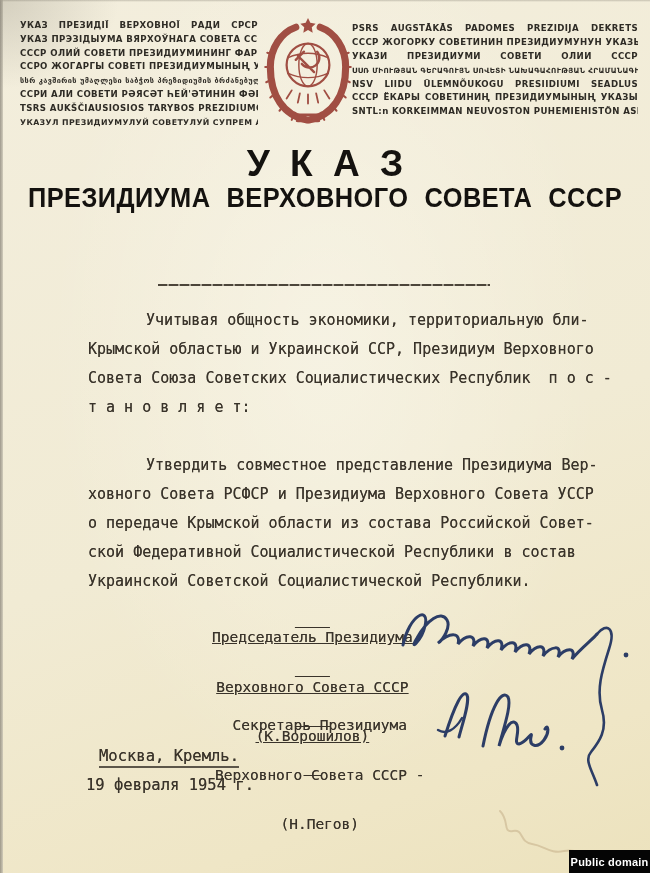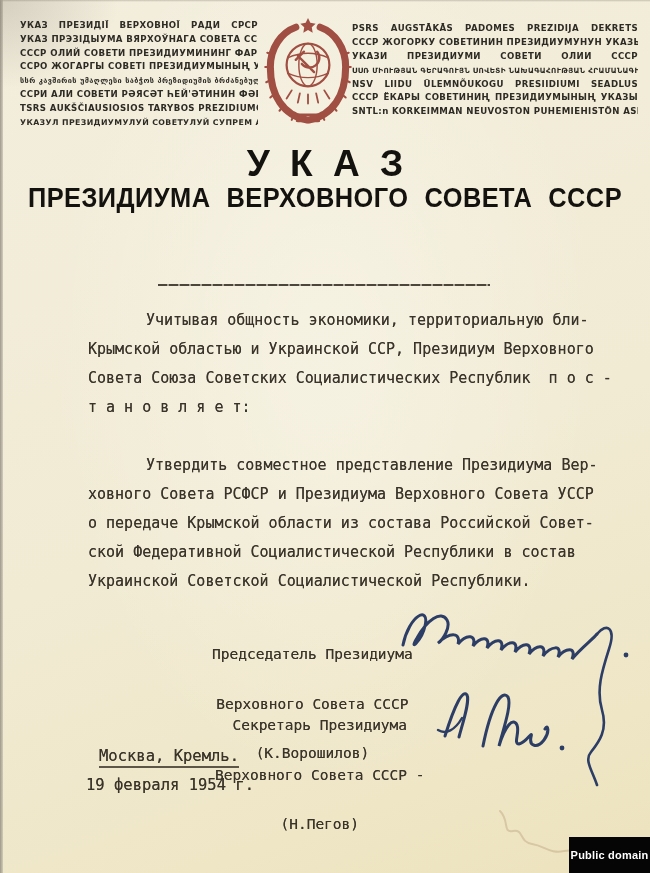--- a/index.html
+++ b/index.html
@@ -47,36 +47,36 @@
     background:repeating-linear-gradient(90deg,#4c453a 0 9px,rgba(76,69,58,.45) 9px 11px);}
 
   .para{position:absolute;left:88px;width:486px;font-size:15px;line-height:29px;}
   #para1{top:306px;}
   #para2{top:451px;}
   .para .line{white-space:pre;}
   .para .indent{padding-left:58px;}
 
   
   .sigblock{position:absolute;font-size:14.5px;line-height:16.5px;text-align:center;white-space:pre;}
-  #sig-chair{left:212px;top:613px;}
+  #sig-chair{left:212px;top:596px;text-decoration:underline;}
   #sig-secr{left:215px;top:684px;}
 
   
   #place{position:absolute;left:99px;top:747px;font-size:15.5px;
     border-bottom:2px solid rgba(66,60,50,.85);padding-bottom:1px;}
   #date{position:absolute;left:86px;top:776px;font-size:15.5px;}
 
   
   .ink{position:absolute;pointer-events:none;}
   #sig-vorosh{left:393px;top:593px;width:252px;height:210px;}
   #sig-pegov{left:425px;top:674px;width:190px;height:100px;}
   #pencil{left:478px;top:793px;width:155px;height:72px;opacity:.5;}
 
   
-  #badge{position:absolute;right:0;bottom:0;width:81px;height:36px;background:#050505;
+  #badge{position:absolute;right:0;bottom:0;width:81px;height:23px;background:#050505;
     color:#fff;font-family:"Liberation Sans", sans-serif;font-weight:bold;font-size:11px;
     display:flex;align-items:center;justify-content:center;letter-spacing:.2px;}
 </style>
 </head>
 <body>
 
 <div id="page">
   <div class="edge-left"></div>
   <div class="edge-top"></div>
   <div class="corner-shade"></div>

